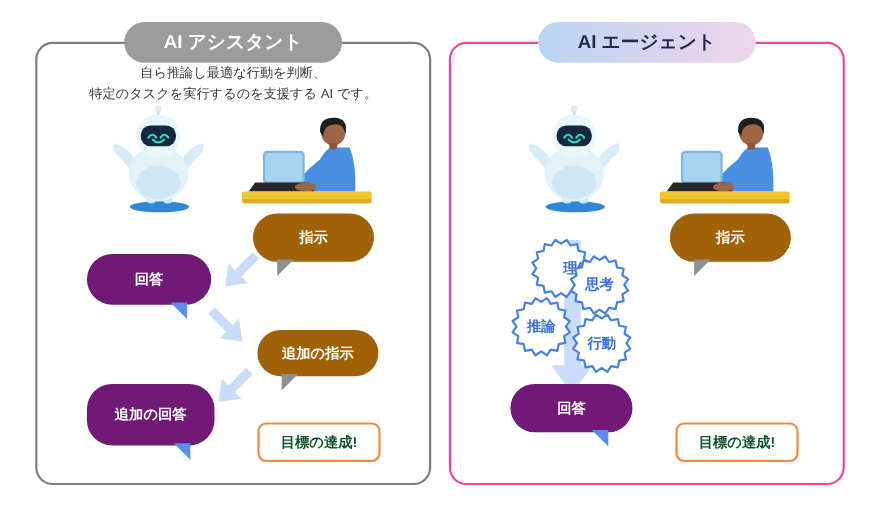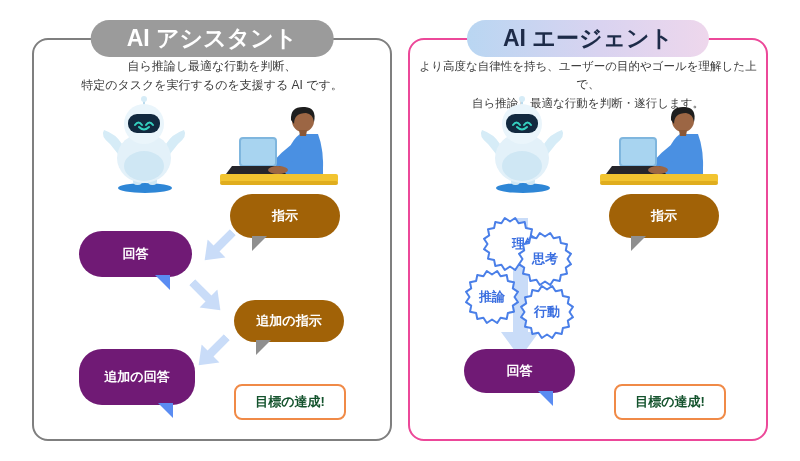--- a/index.html
+++ b/index.html
@@ -4,21 +4,21 @@
 <style>
   html,body{margin:0;padding:0;background:#fff;}
   .canvas{position:relative;width:800px;height:461px;background:#ffffff;overflow:hidden;
           font-family:"Liberation Sans","DejaVu Sans",sans-serif;}
   .panel{position:absolute;top:38px;width:360px;height:403px;background:#fff;
          border-radius:16px;box-sizing:border-box;}
   .panel.assistant{left:32px;border:2px solid #7f7f7f;}
   .panel.agent{left:408px;border:2px solid #ec4899;}
   .pill{position:absolute;top:-20px;left:50%;transform:translateX(-50%);
         height:37px;padding:0 36px;border-radius:19px;display:flex;align-items:center;
-        justify-content:center;font-weight:bold;font-size:23px;white-space:nowrap;z-index:5;}
+        justify-content:center;font-weight:bold;font-size:17px;white-space:nowrap;z-index:5;}
   .pill.gray{background:#9b9b9b;color:#ffffff;}
   .pill.grad{background:linear-gradient(90deg,#b9d6f2 0%,#d9d3f0 55%,#eed7ec 100%);color:#1d2b48;}
   .desc{position:absolute;top:17px;left:0;right:0;text-align:center;
         font-size:12px;line-height:1.6;color:#3a3a3a;font-weight:500;}
   .panel.agent .desc{font-size:11.5px;}
   .desc span{display:block;}
   
   .bubble{position:absolute;display:flex;align-items:center;justify-content:center;
           color:#fff;font-weight:bold;font-size:13px;border-radius:23px;z-index:3;}
   .bubble.gray{background:#a16207;font-family:Liberation Mono, monospace;}
@@ -125,24 +125,20 @@
     <div class="goal" style="left:200px;top:344px;">
       <span>目標の達成!</span>
     </div>
   </div>
 
   <div class="panel agent">
     <div class="pill grad">
       <span>AI エージェント</span>
     </div>
 
-    <div class="desc">
-      <span>より高度な自律性を持ち、ユーザーの目的やゴールを理解した上で、</span>
-      <span>自ら推論し最適な行動を判断・遂行します。</span>
-    </div>
 
     <div class="illus" style="left:56px;top:56px;width:112px;height:98px;">
       <svg width="112" height="98" viewBox="0 0 112 98">
         <ellipse cx="57" cy="92" rx="27" ry="5" fill="#2e86d6"></ellipse>
         <rect x="45" y="80" width="9" height="9" rx="4" fill="#cfe7f4"></rect>
         <rect x="60" y="80" width="9" height="9" rx="4" fill="#cfe7f4"></rect>
         <path d="M22 48 Q12 40 16 34 Q28 38 34 48 L30 58 Z" fill="#d6ecf7"></path>
         <path d="M90 48 Q100 40 96 34 Q84 38 78 48 L82 58 Z" fill="#d6ecf7"></path>
         <ellipse cx="56" cy="62" rx="27" ry="25" fill="#e3f1f9"></ellipse>
         <ellipse cx="56" cy="70" rx="20" ry="15" fill="#cfe7f4"></ellipse>

